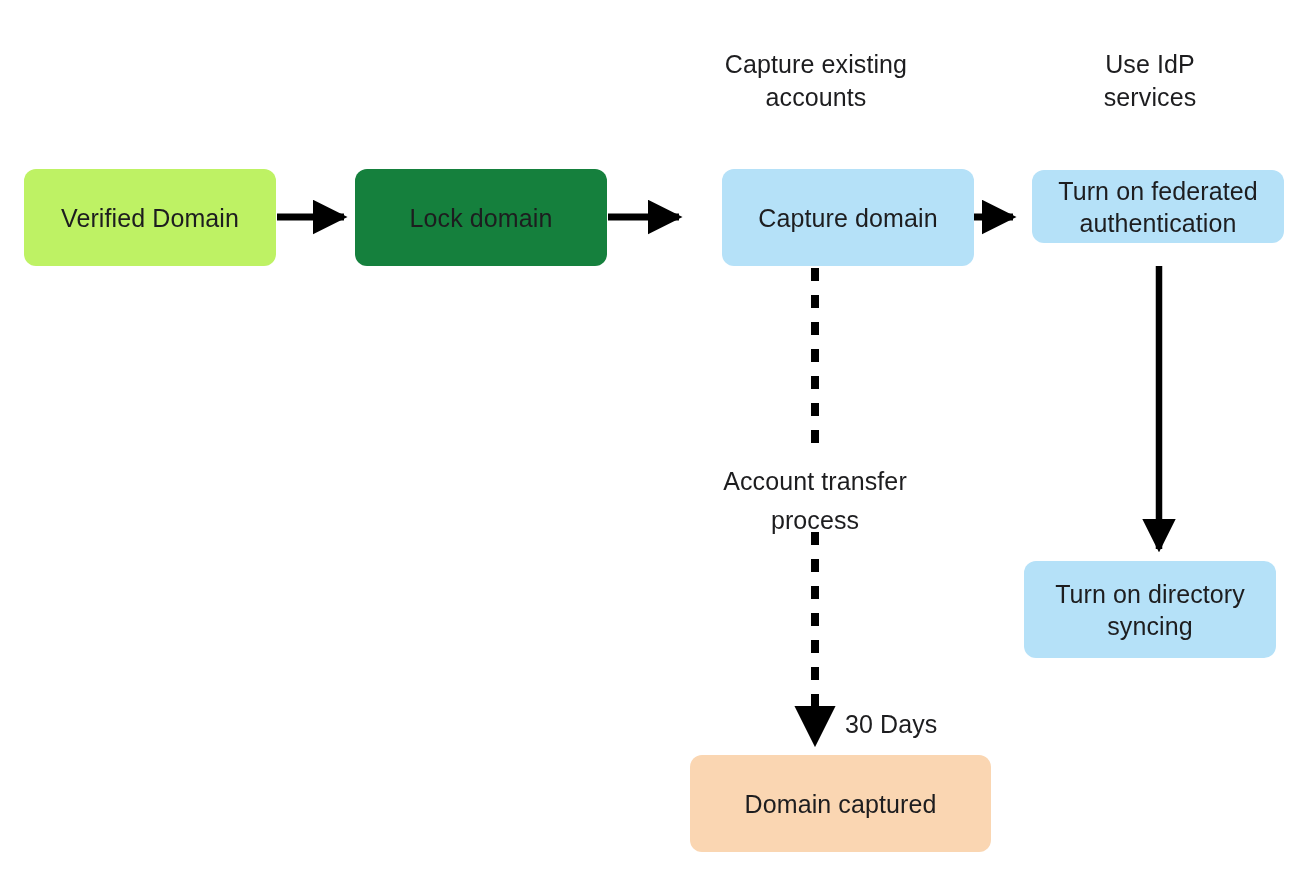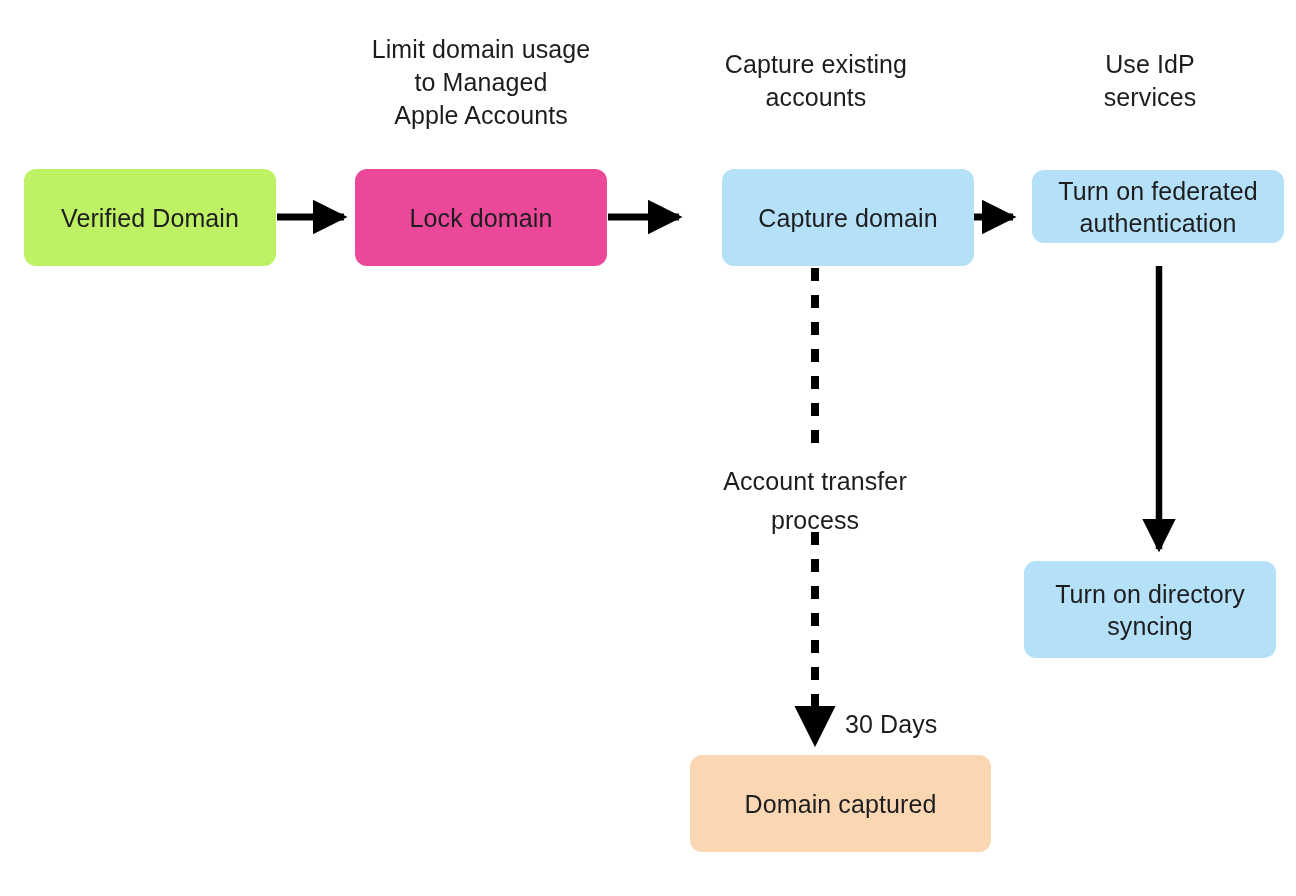--- a/index.html
+++ b/index.html
@@ -80,33 +80,30 @@
     <line x1="608" y1="217" x2="679" y2="217" stroke="#000000" stroke-width="7" marker-end="url(#arrow-right)"></line>
 
     <line x1="943" y1="217" x2="1013" y2="217" stroke="#000000" stroke-width="7" marker-end="url(#arrow-right)"></line>
 
     <line x1="1159" y1="266" x2="1159" y2="549" stroke="#000000" stroke-width="6.5" marker-end="url(#arrow-down)"></line>
 
     <line x1="815" y1="268" x2="815" y2="452" stroke="#000000" stroke-width="8" stroke-dasharray="13 14"></line>
     <line x1="815" y1="532" x2="815" y2="743" stroke="#000000" stroke-width="8" stroke-dasharray="13 14" marker-end="url(#arrow-down)"></line>
   </svg>
 
-  <div class="caption" style="left:355px; top:33px; width:252px;">Limit domain usage
-to Managed
-Apple Accounts</div>
 
   <div class="caption" style="left:690px; top:48px; width:252px;">Capture existing
 accounts</div>
 
   <div class="caption" style="left:1024px; top:48px; width:252px;">Use IdP
 services</div>
 
   <div class="node" style="left:24px; top:169px; width:252px; height:97px; background:#bef264;">Verified Domain</div>
 
-  <div class="node" style="left:355px; top:169px; width:252px; height:97px; background:#ec4899;">Lock domain</div>
+  <div class="node" style="left:355px; top:169px; width:252px; height:97px; background:#15803d;">Lock domain</div>
 
   <div class="node" style="left:690px; top:169px; width:252px; height:97px; background:#b5e1f8;margin-left:32px;">Capture domain</div>
 
   <div class="node" style="left:1024px; top:170px; width:252px; height:73px; background:#b5e1f8;margin-left:8px;">Turn on federated authentication</div>
 
   <div class="node" style="left:1024px; top:561px; width:252px; height:97px; background:#b5e1f8;">Turn on directory syncing</div>
 
   <div class="node" style="left:690px; top:755px; width:301px; height:97px; background:#fad6b2;">Domain captured</div>
 
   <div class="edge-label" style="left:665px; top:462px; width:300px;">Account transfer

